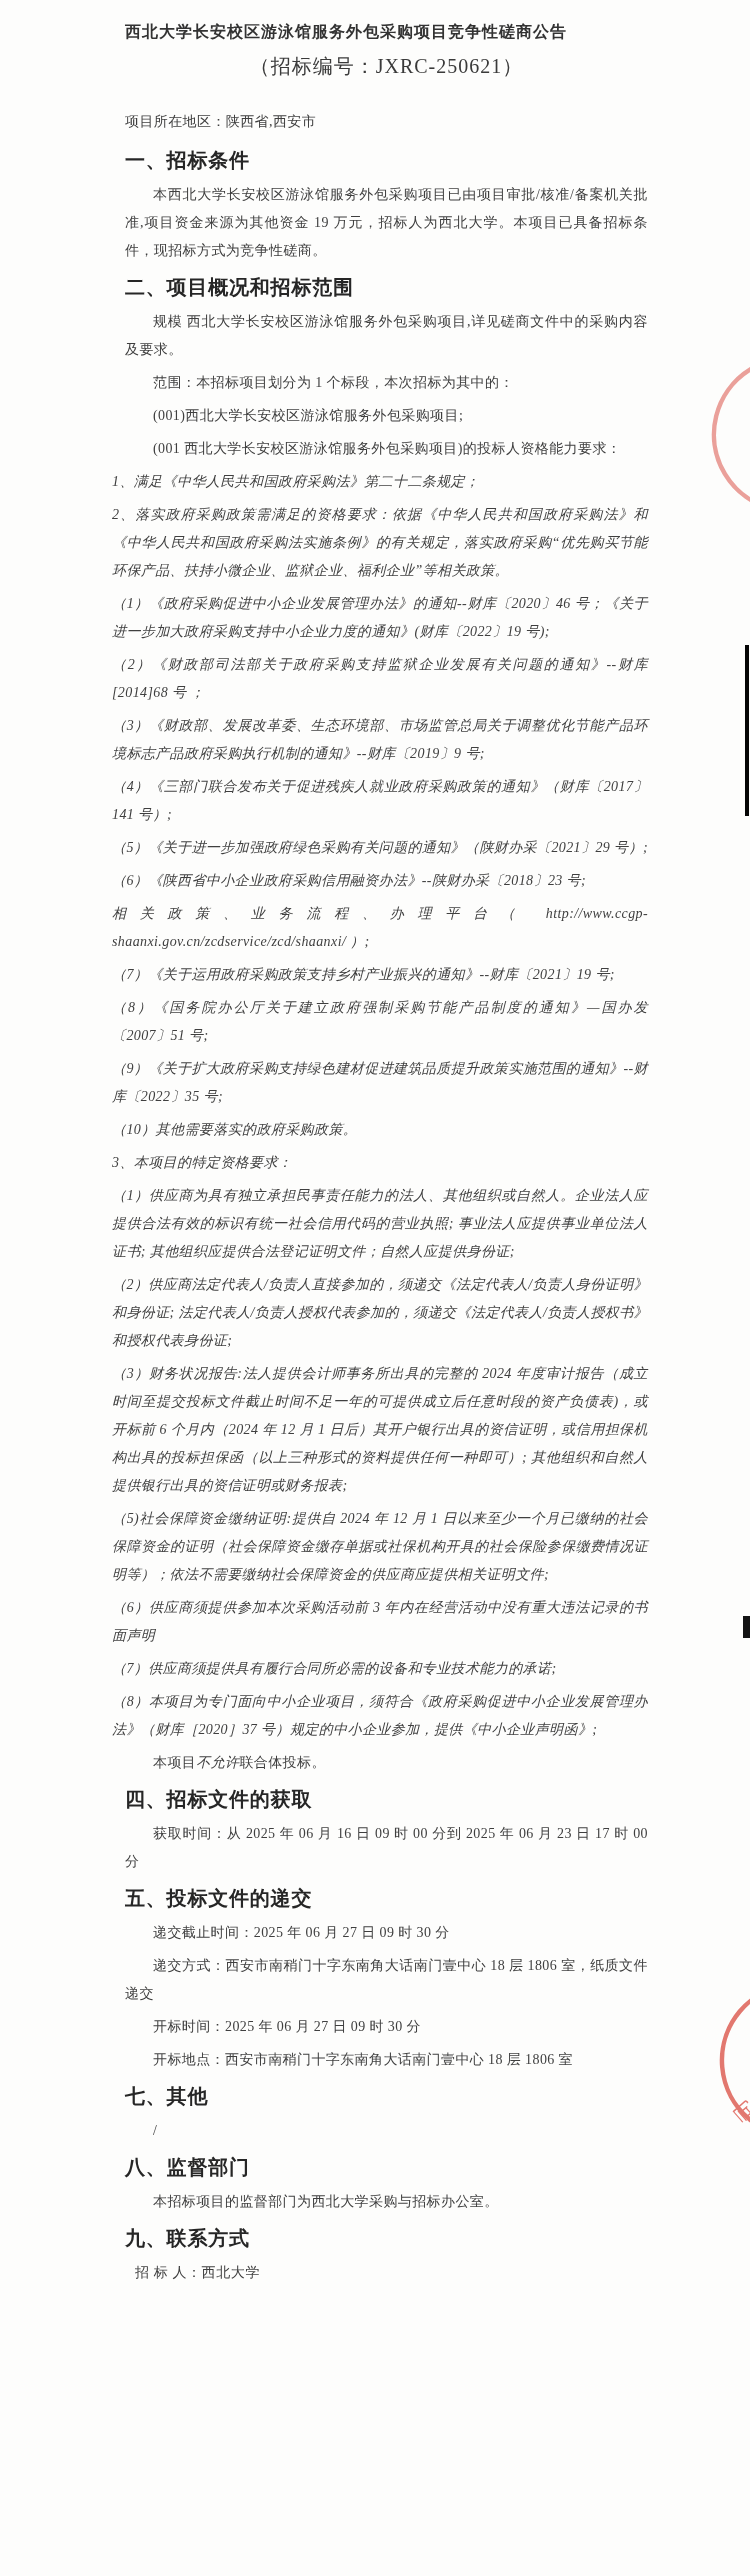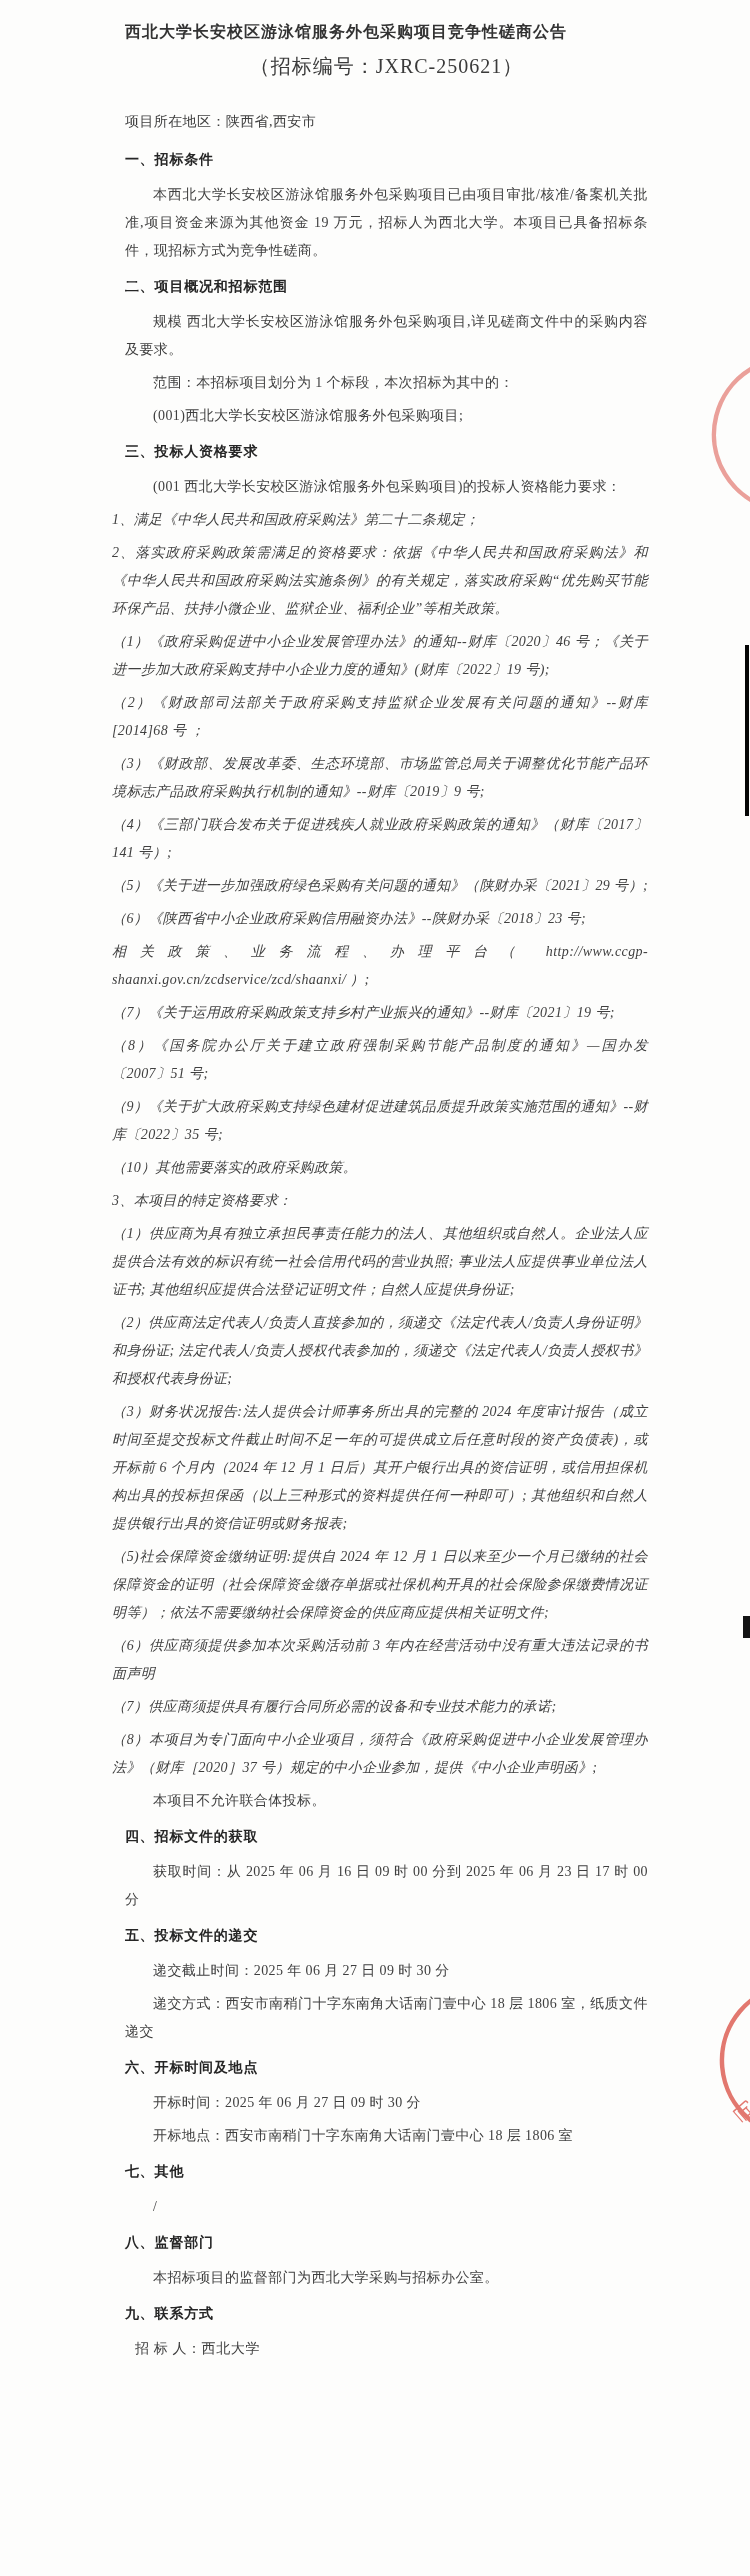--- a/index.html
+++ b/index.html
@@ -9,25 +9,25 @@
   }
   .content{position:absolute;left:125px;top:20px;width:523px;}
   h1.title{
     margin:0;padding:0;font-size:16px;font-weight:bold;color:#333;
     text-align:left;letter-spacing:1px;line-height:24px;
   }
   .subtitle{margin-top:9px;text-align:center;font-size:20px;color:#3a3a3a;letter-spacing:1px;}
   .doc-body{margin-top:28px;font-size:14px;line-height:28px;letter-spacing:0.4px;}
   .b{margin:0 0 5px 0;text-align:justify;}
   .b-plain{margin-bottom:10px;}
-  .b-heading{font-weight:bold;font-size:14px;color:#262626;margin:8px 0 7px 0;letter-spacing:0.8px;}
+  .b-heading{font-weight:bold;font-size:20px;color:#262626;margin:8px 0 7px 0;letter-spacing:0.8px;}
   .b-para{text-indent:2em;}
   .b-list{margin-left:-13px;font-style:italic;}
   .b-contact{margin-left:10px;letter-spacing:0.6px;}
-  .em{}
+  .em{font-style:italic;}
   .seal{position:absolute;pointer-events:none;}
   .seal-frag{width:171px;height:171px;}
   .seal-frag-top{left:705px;top:349px;transform:rotate(104deg);opacity:.5;}
   .seal-frag-mid{left:713px;top:1975px;transform:rotate(130deg);opacity:.72;}
   .artifact{position:absolute;background:#050505;}
   .artifact-line{left:745px;top:645px;width:4px;height:171px;}
   .artifact-tick{left:743px;top:1616px;width:7px;height:22px;background:#141414;}
 </style>
 </head>
 <body>
@@ -57,21 +57,20 @@
     <div class="subtitle">（招标编号：JXRC-250621）</div>
 
     <div class="doc-body">
         <p class="b b-plain">项目所在地区：陕西省,西安市</p>
         <p class="b b-heading">一、招标条件</p>
         <p class="b b-para">本西北大学长安校区游泳馆服务外包采购项目已由项目审批/核准/备案机关批准,项目资金来源为其他资金 19 万元，招标人为西北大学。本项目已具备招标条件，现招标方式为竞争性磋商。</p>
         <p class="b b-heading">二、项目概况和招标范围</p>
         <p class="b b-para">规模 西北大学长安校区游泳馆服务外包采购项目,详见磋商文件中的采购内容及要求。</p>
         <p class="b b-para">范围：本招标项目划分为 1 个标段，本次招标为其中的：</p>
         <p class="b b-para">(001)西北大学长安校区游泳馆服务外包采购项目;</p>
-        <p class="b b-heading">三、投标人资格要求</p>
         <p class="b b-para">(001 西北大学长安校区游泳馆服务外包采购项目)的投标人资格能力要求：</p>
         <p class="b b-list">1、满足《中华人民共和国政府采购法》第二十二条规定；</p>
         <p class="b b-list">2、落实政府采购政策需满足的资格要求：依据《中华人民共和国政府采购法》和《中华人民共和国政府采购法实施条例》的有关规定，落实政府采购“优先购买节能环保产品、扶持小微企业、监狱企业、福利企业”等相关政策。</p>
         <p class="b b-list">（1）《政府采购促进中小企业发展管理办法》的通知--财库〔2020〕46 号；《关于进一步加大政府采购支持中小企业力度的通知》(财库〔2022〕19 号);</p>
         <p class="b b-list">（2）《财政部司法部关于政府采购支持监狱企业发展有关问题的通知》--财库[2014]68 号 ；</p>
         <p class="b b-list">（3）《财政部、发展改革委、生态环境部、市场监管总局关于调整优化节能产品环境标志产品政府采购执行机制的通知》--财库〔2019〕9 号;</p>
         <p class="b b-list">（4）《三部门联合发布关于促进残疾人就业政府采购政策的通知》（财库〔2017〕141 号）;</p>
         <p class="b b-list">（5）《关于进一步加强政府绿色采购有关问题的通知》（陕财办采〔2021〕29 号）;</p>
         <p class="b b-list">（6）《陕西省中小企业政府采购信用融资办法》--陕财办采〔2018〕23 号;</p>
         <p class="b b-list">相关政策、业务流程、办理平台（ http://www.ccgp-shaanxi.gov.cn/zcdservice/zcd/shaanxi/ ）;</p>
@@ -86,21 +85,20 @@
         <p class="b b-list">（5)社会保障资金缴纳证明:提供自 2024 年 12 月 1 日以来至少一个月已缴纳的社会保障资金的证明（社会保障资金缴存单据或社保机构开具的社会保险参保缴费情况证明等）；依法不需要缴纳社会保障资金的供应商应提供相关证明文件;</p>
         <p class="b b-list">（6）供应商须提供参加本次采购活动前 3 年内在经营活动中没有重大违法记录的书面声明</p>
         <p class="b b-list">（7）供应商须提供具有履行合同所必需的设备和专业技术能力的承诺;</p>
         <p class="b b-list">（8）本项目为专门面向中小企业项目，须符合《政府采购促进中小企业发展管理办法》（财库［2020］37 号）规定的中小企业参加，提供《中小企业声明函》;</p>
         <p class="b b-para"><span>本项目</span><span class="em">不允许</span><span>联合体投标。</span></p>
         <p class="b b-heading">四、招标文件的获取</p>
         <p class="b b-para">获取时间：从 2025 年 06 月 16 日 09 时 00 分到 2025 年 06 月 23 日 17 时 00 分</p>
         <p class="b b-heading">五、投标文件的递交</p>
         <p class="b b-para">递交截止时间：2025 年 06 月 27 日 09 时 30 分</p>
         <p class="b b-para">递交方式：西安市南稍门十字东南角大话南门壹中心 18 层 1806 室，纸质文件递交</p>
-        <p class="b b-heading">六、开标时间及地点</p>
         <p class="b b-para">开标时间：2025 年 06 月 27 日 09 时 30 分</p>
         <p class="b b-para">开标地点：西安市南稍门十字东南角大话南门壹中心 18 层 1806 室</p>
         <p class="b b-heading">七、其他</p>
         <p class="b b-para">/</p>
         <p class="b b-heading">八、监督部门</p>
         <p class="b b-para">本招标项目的监督部门为西北大学采购与招标办公室。</p>
         <p class="b b-heading">九、联系方式</p>
         <p class="b b-contact">招 标 人：西北大学</p>
       </div>
 

